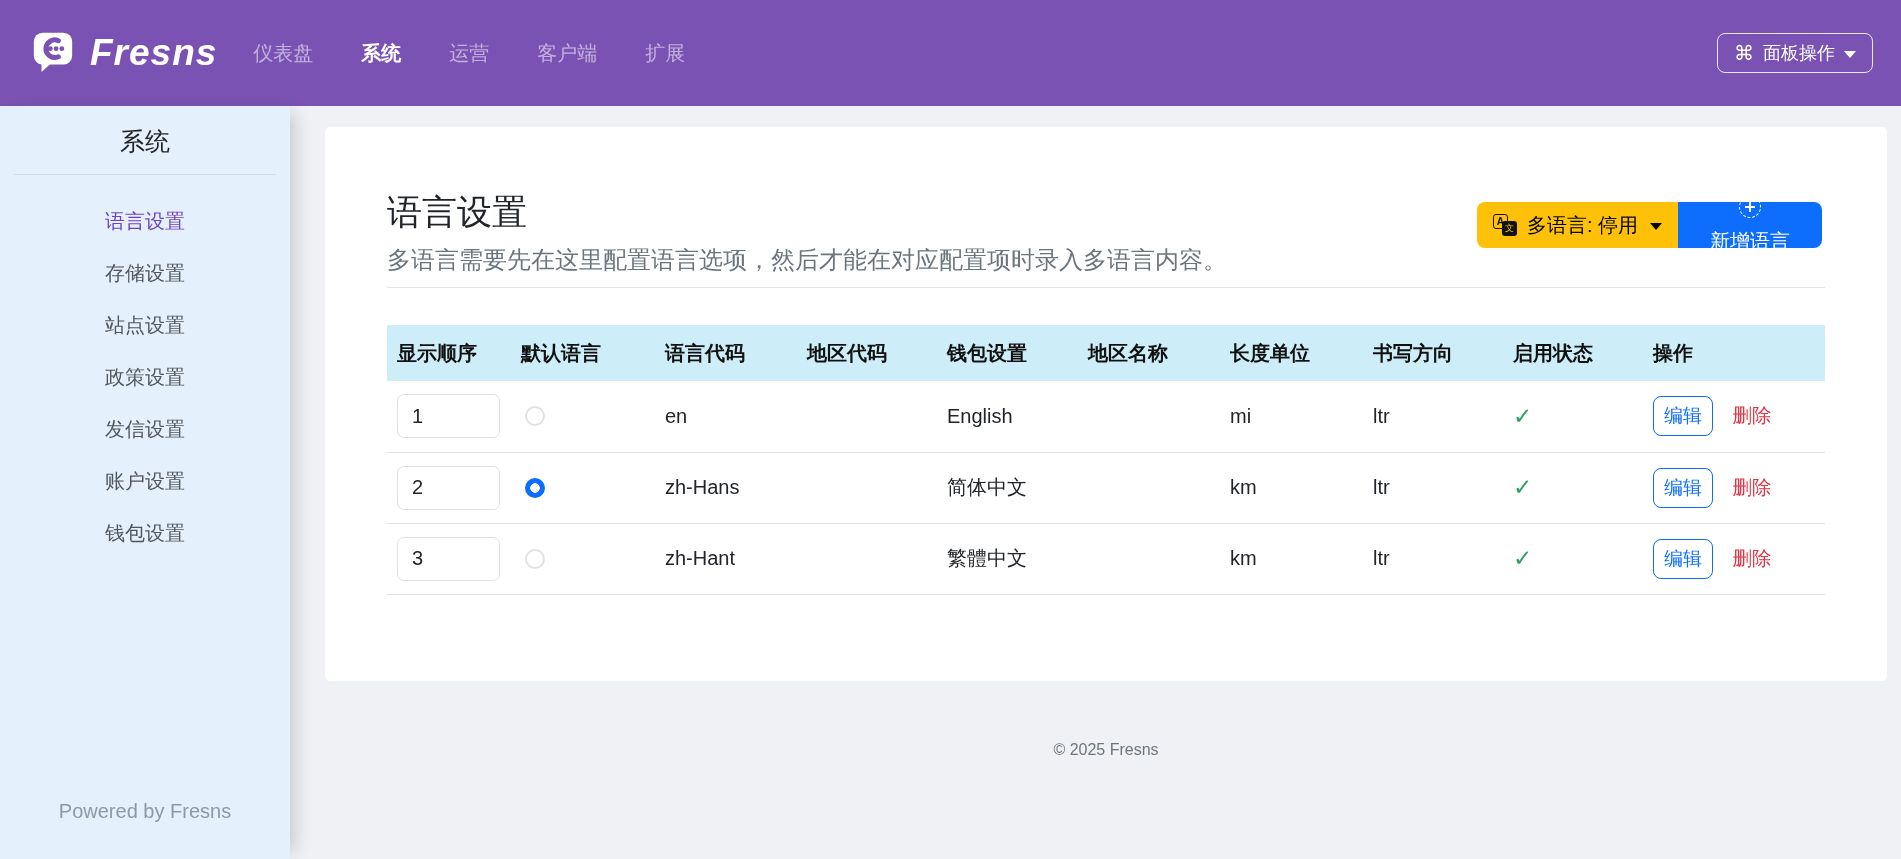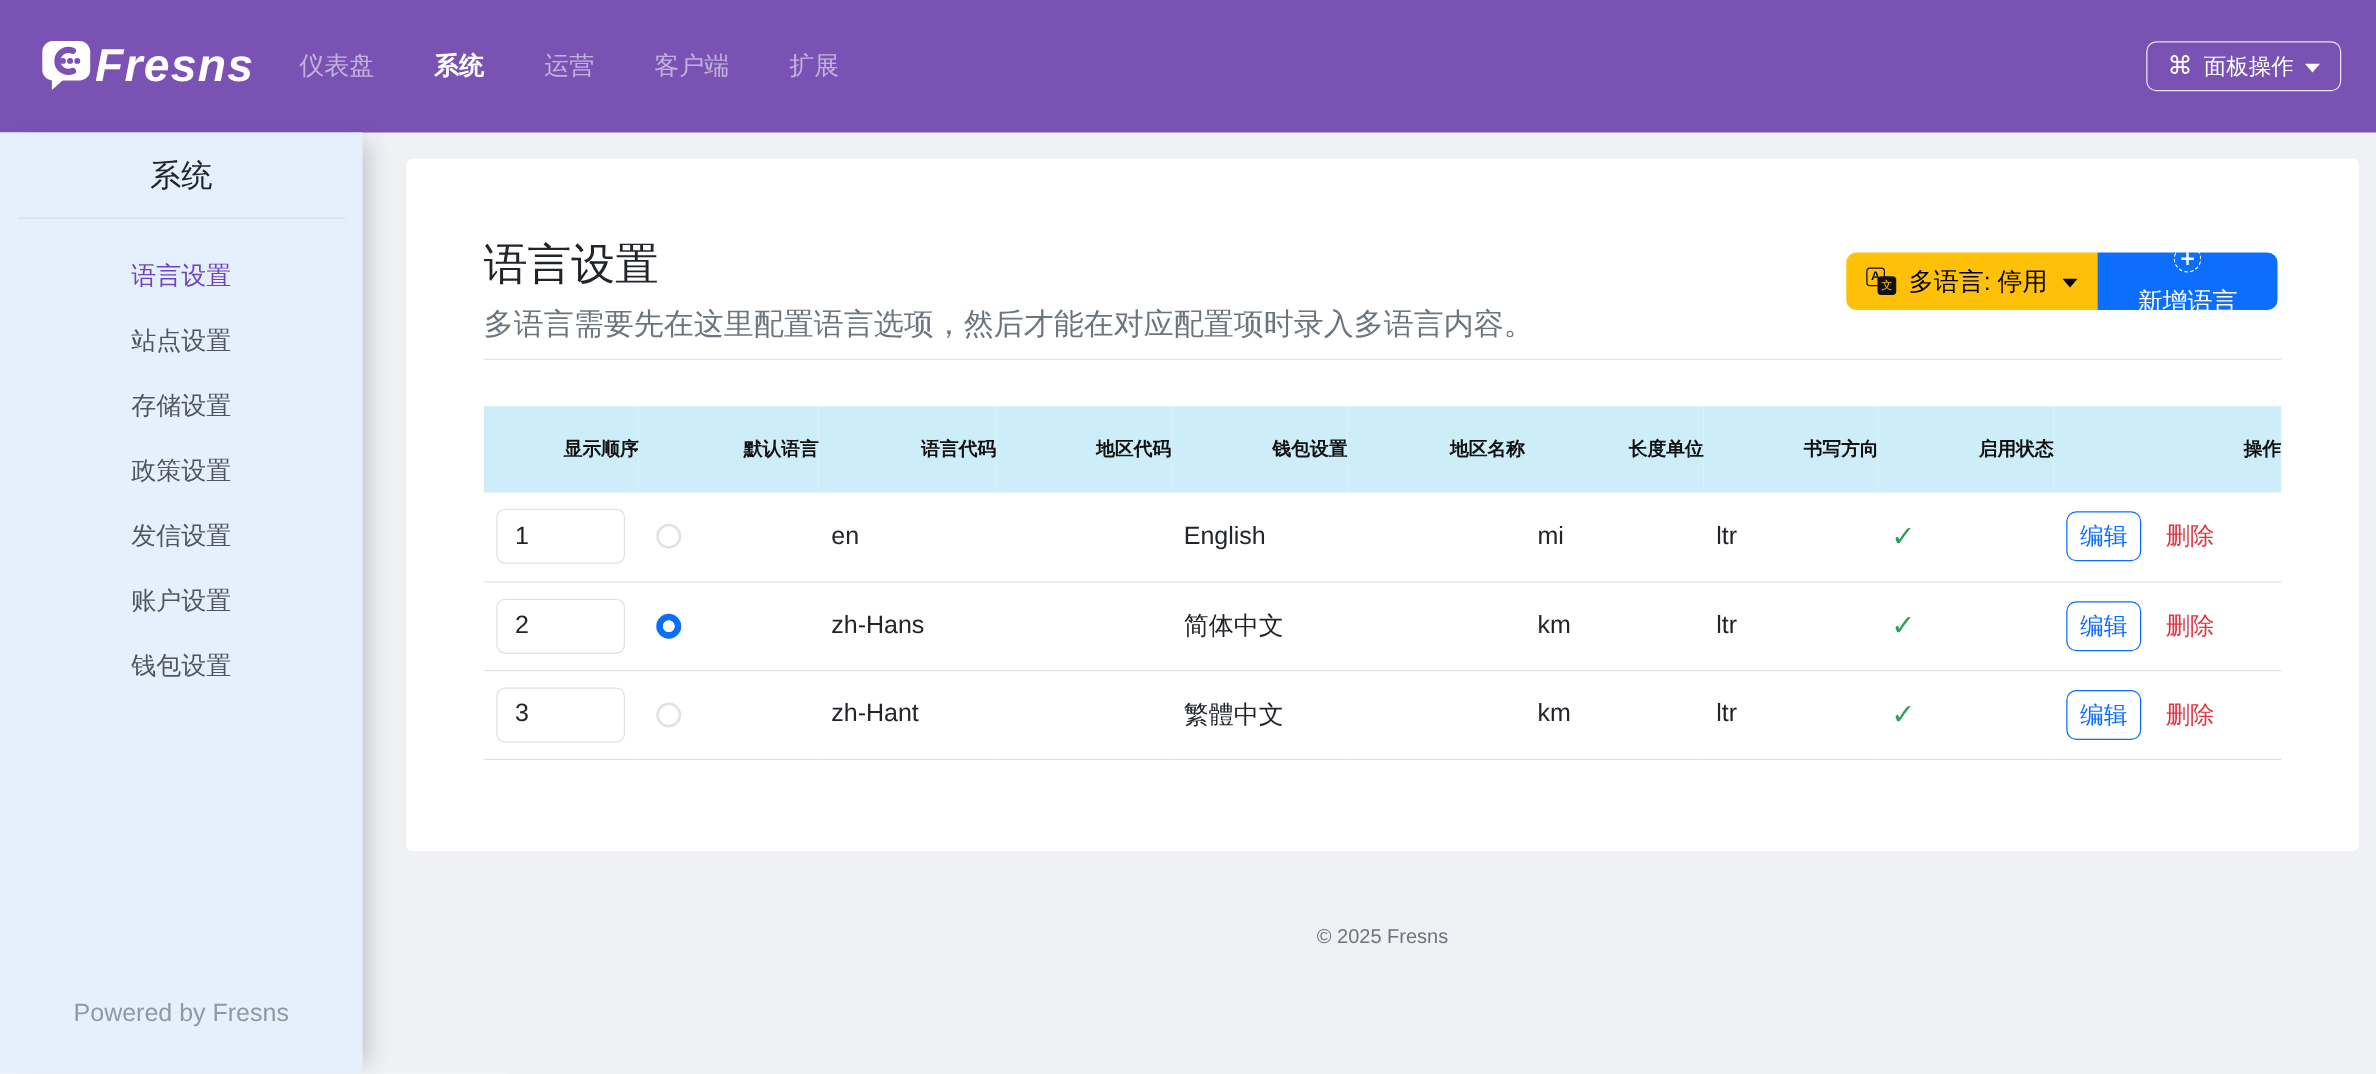--- a/index.html
+++ b/index.html
@@ -7,21 +7,21 @@
   body {
     font-family: "Liberation Sans", "DejaVu Sans", sans-serif;
     background:#eff1f4; color:#212529; overflow:hidden;
   }
 
   
   .navbar {
     height:106px; background:#7952b3;
     display:flex; align-items:center; padding:0 28px 0 30px;
   }
-  .brand { display:flex; align-items:center; }
+  .brand { display:flex; align-items:center; gap:14px; }
   .brand-name { color:#fff; font-size:37px; font-style:italic; font-weight:600; letter-spacing:1px; }
   .nav-links { display:flex; margin-left:12px; }
   .nav-link {
     padding:0 24px; font-size:20px; color:rgba(255,255,255,0.55);
     text-decoration:none; line-height:106px; cursor:pointer;
   }
   .nav-link.active { color:#fff; font-weight:700; }
   .panel-btn {
     margin-left:auto; height:40px; border:1px solid rgba(255,255,255,0.85);
     border-radius:8px; background:transparent; color:#fff; font-size:18px;
@@ -81,22 +81,22 @@
   .plus-circle-icon::before, .plus-circle-icon::after {
     content:""; position:absolute; background:#fff; left:50%; top:50%;
   }
   .plus-circle-icon::before { width:10px; height:2px; transform:translate(-50%,-50%); }
   .plus-circle-icon::after  { width:2px; height:10px; transform:translate(-50%,-50%); }
   .btn-multilingual .caret-down { border-top-color:#000; margin-left:2px; }
 
   
   table.lang-table { border-collapse:collapse; table-layout:fixed; width:1438px; margin-top:37px; }
   .lang-table th {
-    background:#cdeef9; height:69px; text-align:right; padding-left:10px;
-    font-size:15px; font-weight:700; color:#111;
+    background:#cdeef9; height:56px; text-align:left; padding-left:10px;
+    font-size:20px; font-weight:700; color:#111;
   }
   .lang-table td {
     height:71px; border-bottom:1px solid #dee2e6; padding-left:10px;
     font-size:20px; color:#212529; vertical-align:middle;
   }
   .order-input {
     width:103px; height:44px; border:1px solid #dee2e6; border-radius:7px;
     font-size:20px; padding:0 14px; color:#212529; font-family:inherit; outline:none;
   }
   .radio {
@@ -148,22 +148,22 @@
   </button>
 </div>
 
 <div class="layout">
 
   <div class="sidebar">
     <div class="sidebar-title">系统</div>
     <div class="sidebar-divider"></div>
     <div class="sidebar-nav">
       <a class="sidebar-item active">语言设置</a>
+      <a class="sidebar-item">存储设置</a>
       <a class="sidebar-item">站点设置</a>
-      <a class="sidebar-item">存储设置</a>
       <a class="sidebar-item">政策设置</a>
       <a class="sidebar-item">发信设置</a>
       <a class="sidebar-item">账户设置</a>
       <a class="sidebar-item">钱包设置</a>
     </div>
     <div class="powered">Powered by Fresns</div>
   </div>
 
   <div class="main">
     <div class="card">

